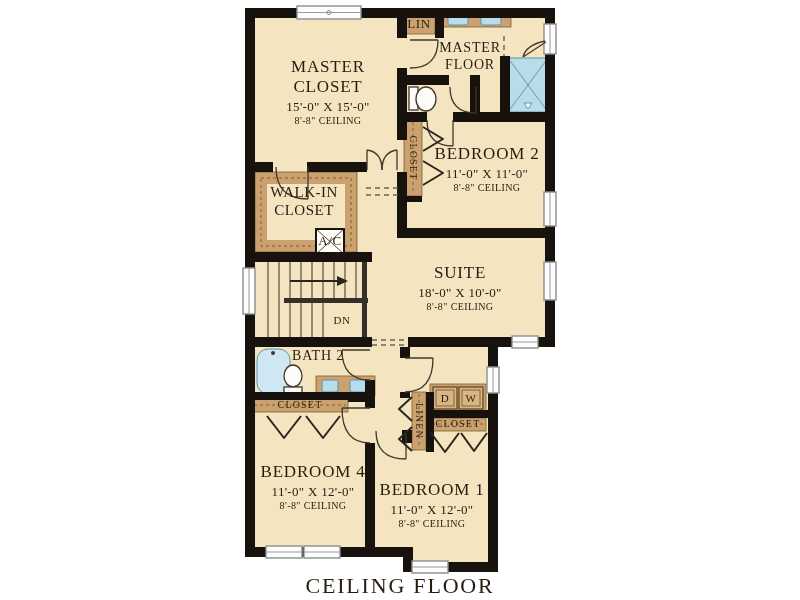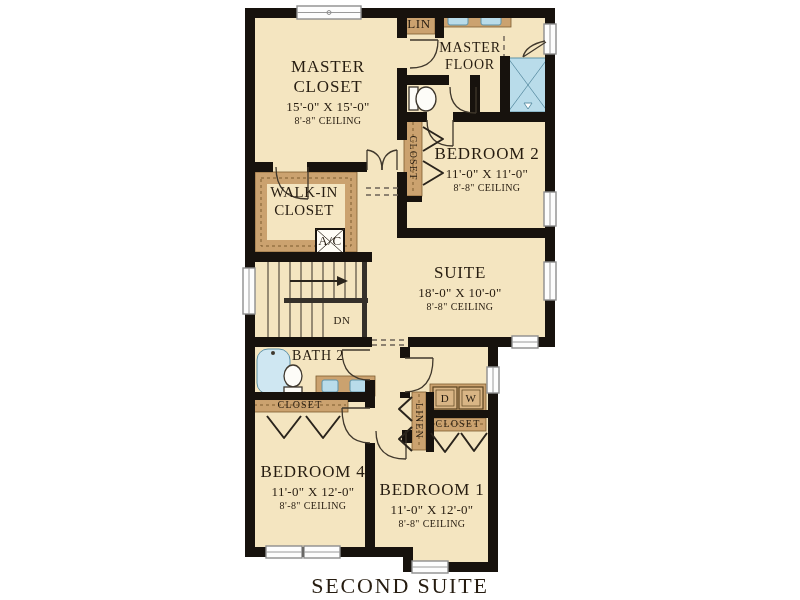--- a/index.html
+++ b/index.html
@@ -267,15 +267,15 @@
 <div class="lbl tag-sm" style="left:419px;top:24px">LIN</div>
 <div class="lbl vert tag" style="left:413px;top:158px">CLOSET</div>
 <div class="lbl vert tag" style="left:419px;top:421px">LINEN</div>
 <div class="lbl tag" style="left:300px;top:405px">CLOSET</div>
 <div class="lbl tag" style="left:458px;top:424px">CLOSET</div>
 <div class="lbl tag-sm" style="left:330px;top:241px">A/C</div>
 <div class="lbl dn" style="left:342px;top:320px">DN</div>
 <div class="lbl dw" style="left:445px;top:398px">D</div>
 <div class="lbl dw" style="left:471px;top:398px">W</div>
 
-<div class="lbl title" style="left:400px;top:586px">SECOND SUITE</div>
+<div class="lbl title" style="left:400px;top:586px">CEILING FLOOR</div>
 
 </div>
 
 </body></html>

